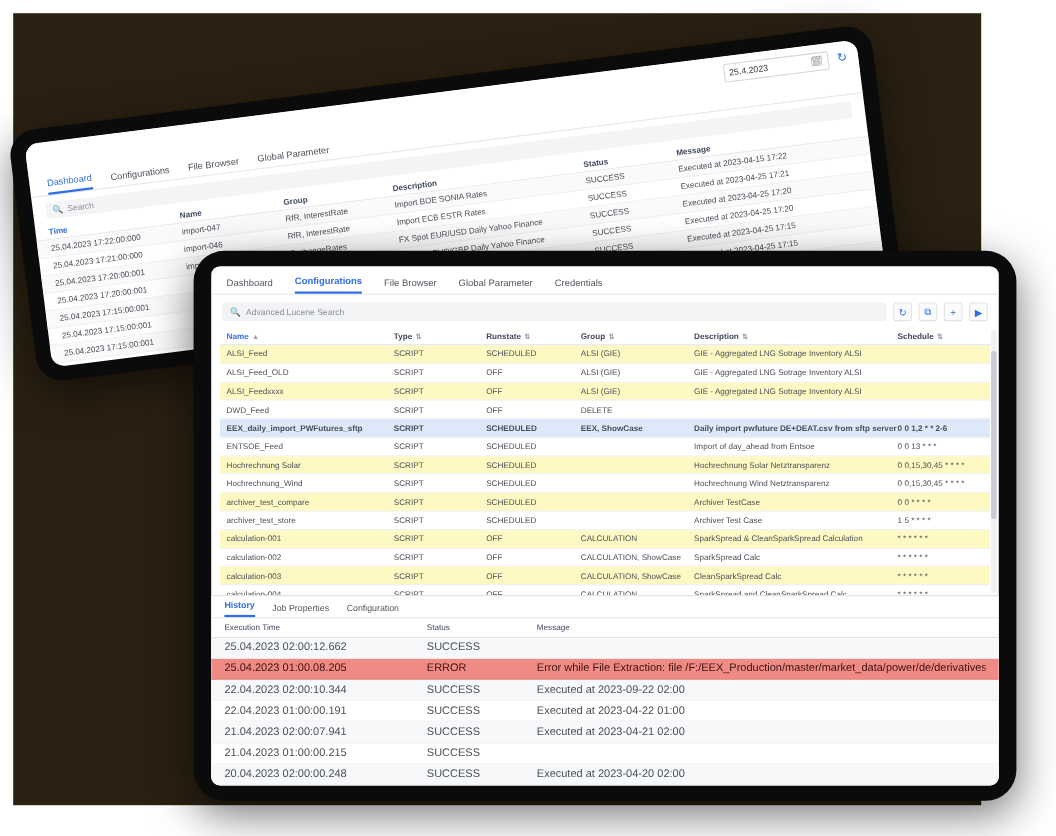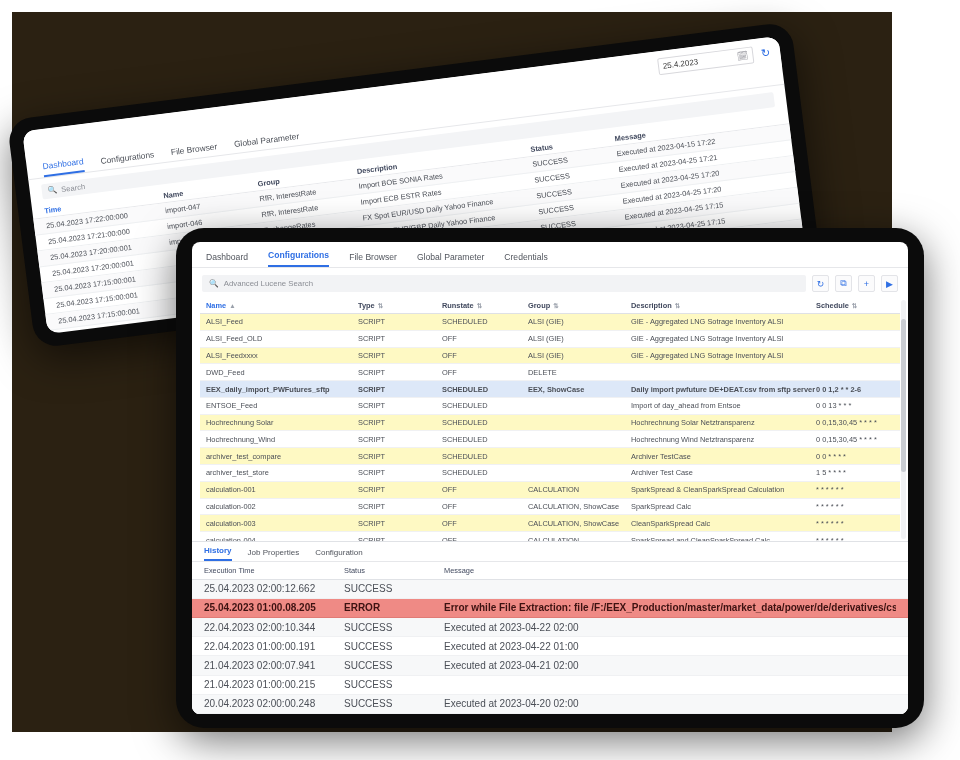--- a/index.html
+++ b/index.html
@@ -176,24 +176,24 @@
     display: flex; padding: 4px 12px; font-size: 7.4px;
     color: #41495e; border-bottom: 1px solid #e0e2e6;
   }
   .b-row {
     display: flex; padding: 3.6px 12px; font-size: 10px; color: #4b4f57;
     border-bottom: 1px solid #f0f1f3;
     align-items: center;
   }
   .b-row.alt { background: #f7f8f9; }
   .b-row.error {
-    background: #ef8a85; color: #3d1211; font-weight: bold;
+    background: #ef8a85; color: #3d1211; font-weight: normal;
     border-bottom: 1px solid #e07b76;
   }
-  .h0 { width: 140px; }
+  .h0 { width: 184px; }
   .h1 { width: 100px; }
   .h2 { flex: 1; white-space: nowrap; overflow: hidden; }
 </style>
 </head>
 <body>
 
 <div id="stage">
   <div class="backdrop"></div>
 
   <div class="tablet" id="tablet-back">
@@ -468,21 +468,21 @@
               <div class="h1">SUCCESS</div>
             </div>
             <div class="b-row error">
               <div class="h0">25.04.2023 01:00.08.205</div>
               <div class="h1">ERROR</div>
               <div class="h2">Error while File Extraction: file /F:/EEX_Production/master/market_data/power/de/derivatives/csv/2023/20230423/PowerFutureResults_DE_20230423.csv not found for th</div>
             </div>
             <div class="b-row alt">
               <div class="h0">22.04.2023 02:00:10.344</div>
               <div class="h1">SUCCESS</div>
-              <div class="h2">Executed at 2023-04-22 02:00</div>
+              <div class="h2">Executed at 2023-09-22 02:00</div>
             </div>
             <div class="b-row">
               <div class="h0">22.04.2023 01:00:00.191</div>
               <div class="h1">SUCCESS</div>
               <div class="h2">Executed at 2023-04-22 01:00</div>
             </div>
             <div class="b-row alt">
               <div class="h0">21.04.2023 02:00:07.941</div>
               <div class="h1">SUCCESS</div>
               <div class="h2">Executed at 2023-04-21 02:00</div>

